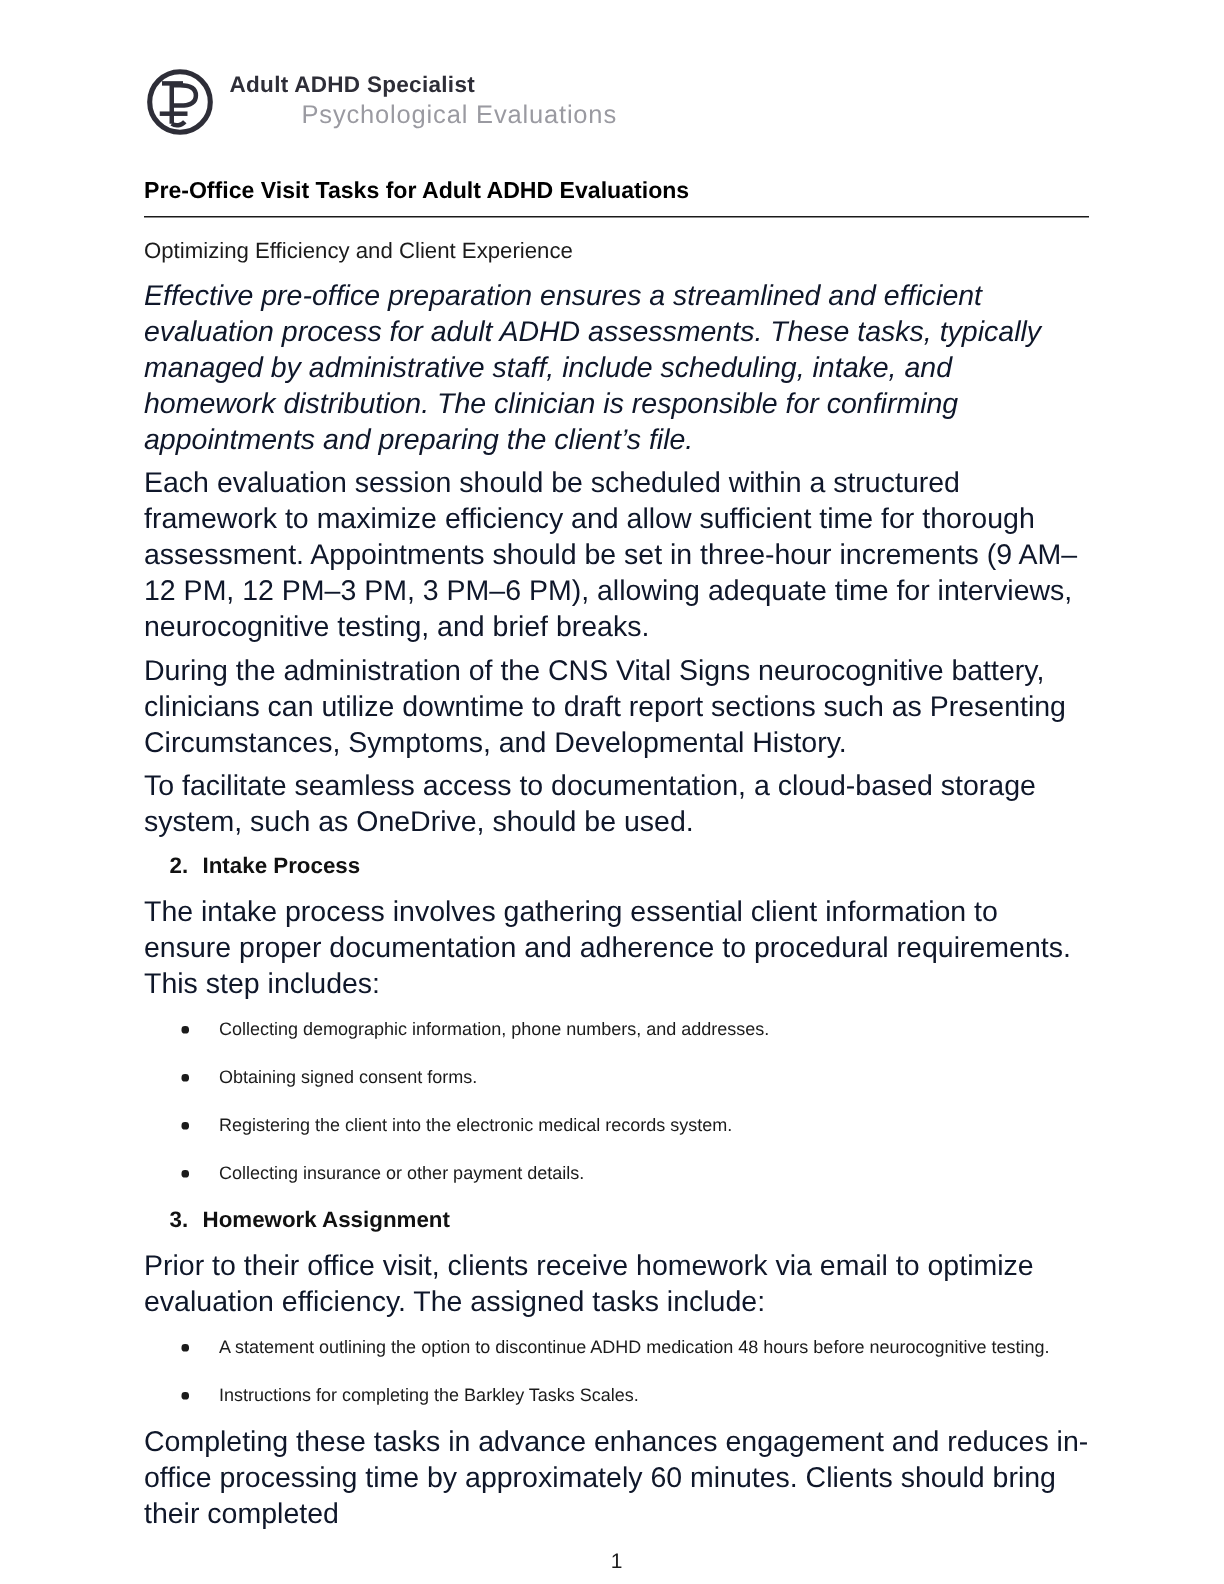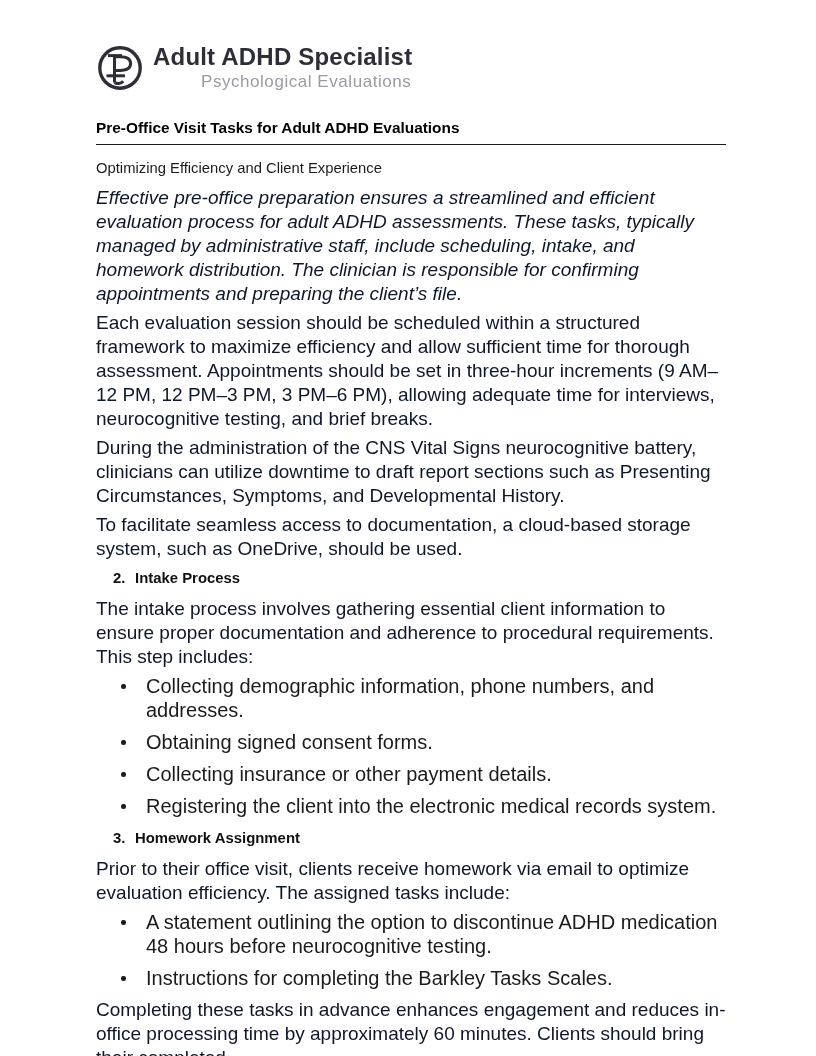--- a/index.html
+++ b/index.html
@@ -21,21 +21,21 @@
   
   .logo-row {
     display: flex;
     align-items: center;
     gap: 9px;
     margin-bottom: 26px;
   }
   .monogram { flex: 0 0 auto; display: block; }
   .logo-text { display: flex; flex-direction: column; justify-content: center; }
   .brand-name {
-    font-size: 24px;
+    font-size: 15px;
     font-weight: 800;
     letter-spacing: 0.2px;
     color: #2e2e38;
     line-height: 1.1;
   }
   .brand-tagline {
     font-size: 17px;
     font-weight: 400;
     letter-spacing: 0.55px;
     color: #9a9aa1;
@@ -74,21 +74,21 @@
     color: #111111;
   }
   h2.sec-heading .sec-num {
     display: inline-block;
     width: 22px;
   }
   ul.bullets { list-style: none; margin: 3px 0 5px 0; }
   ul.bullets li {
     position: relative;
     padding-left: 50px;
-    font-size: 20px;
+    font-size: 12px;
     line-height: 24px;
     margin-bottom: 8px;
   }
   ul.bullets li .dot {
     position: absolute;
     left: 25px;
     top: 10px;
     width: 4.5px;
     height: 4.5px;
     border-radius: 50%;
@@ -133,22 +133,22 @@
   <p class="body-p">During the administration of the CNS Vital Signs neurocognitive battery, clinicians can utilize downtime to draft report sections such as Presenting Circumstances, Symptoms, and Developmental History.</p>
   <p class="body-p">To facilitate seamless access to documentation, a cloud-based storage system, such as OneDrive, should be used.</p>
 
   <h2 class="sec-heading">
     <span class="sec-num">2.</span><span>Intake Process</span>
   </h2>
   <p class="body-p">The intake process involves gathering essential client information to ensure proper documentation and adherence to procedural requirements. This step includes:</p>
   <ul class="bullets">
     <li><span class="dot"></span><span>Collecting demographic information, phone numbers, and addresses.</span></li>
     <li><span class="dot"></span><span>Obtaining signed consent forms.</span></li>
+    <li><span class="dot"></span><span>Registering the client into the electronic medical records system.</span></li>
     <li><span class="dot"></span><span>Collecting insurance or other payment details.</span></li>
-    <li><span class="dot"></span><span>Registering the client into the electronic medical records system.</span></li>
   </ul>
 
   <h2 class="sec-heading">
     <span class="sec-num">3.</span><span>Homework Assignment</span>
   </h2>
   <p class="body-p">Prior to their office visit, clients receive homework via email to optimize evaluation efficiency. The assigned tasks include:</p>
   <ul class="bullets">
     <li><span class="dot"></span><span>A statement outlining the option to discontinue ADHD medication 48 hours before neurocognitive testing.</span></li>
     <li><span class="dot"></span><span>Instructions for completing the Barkley Tasks Scales.</span></li>
   </ul>

